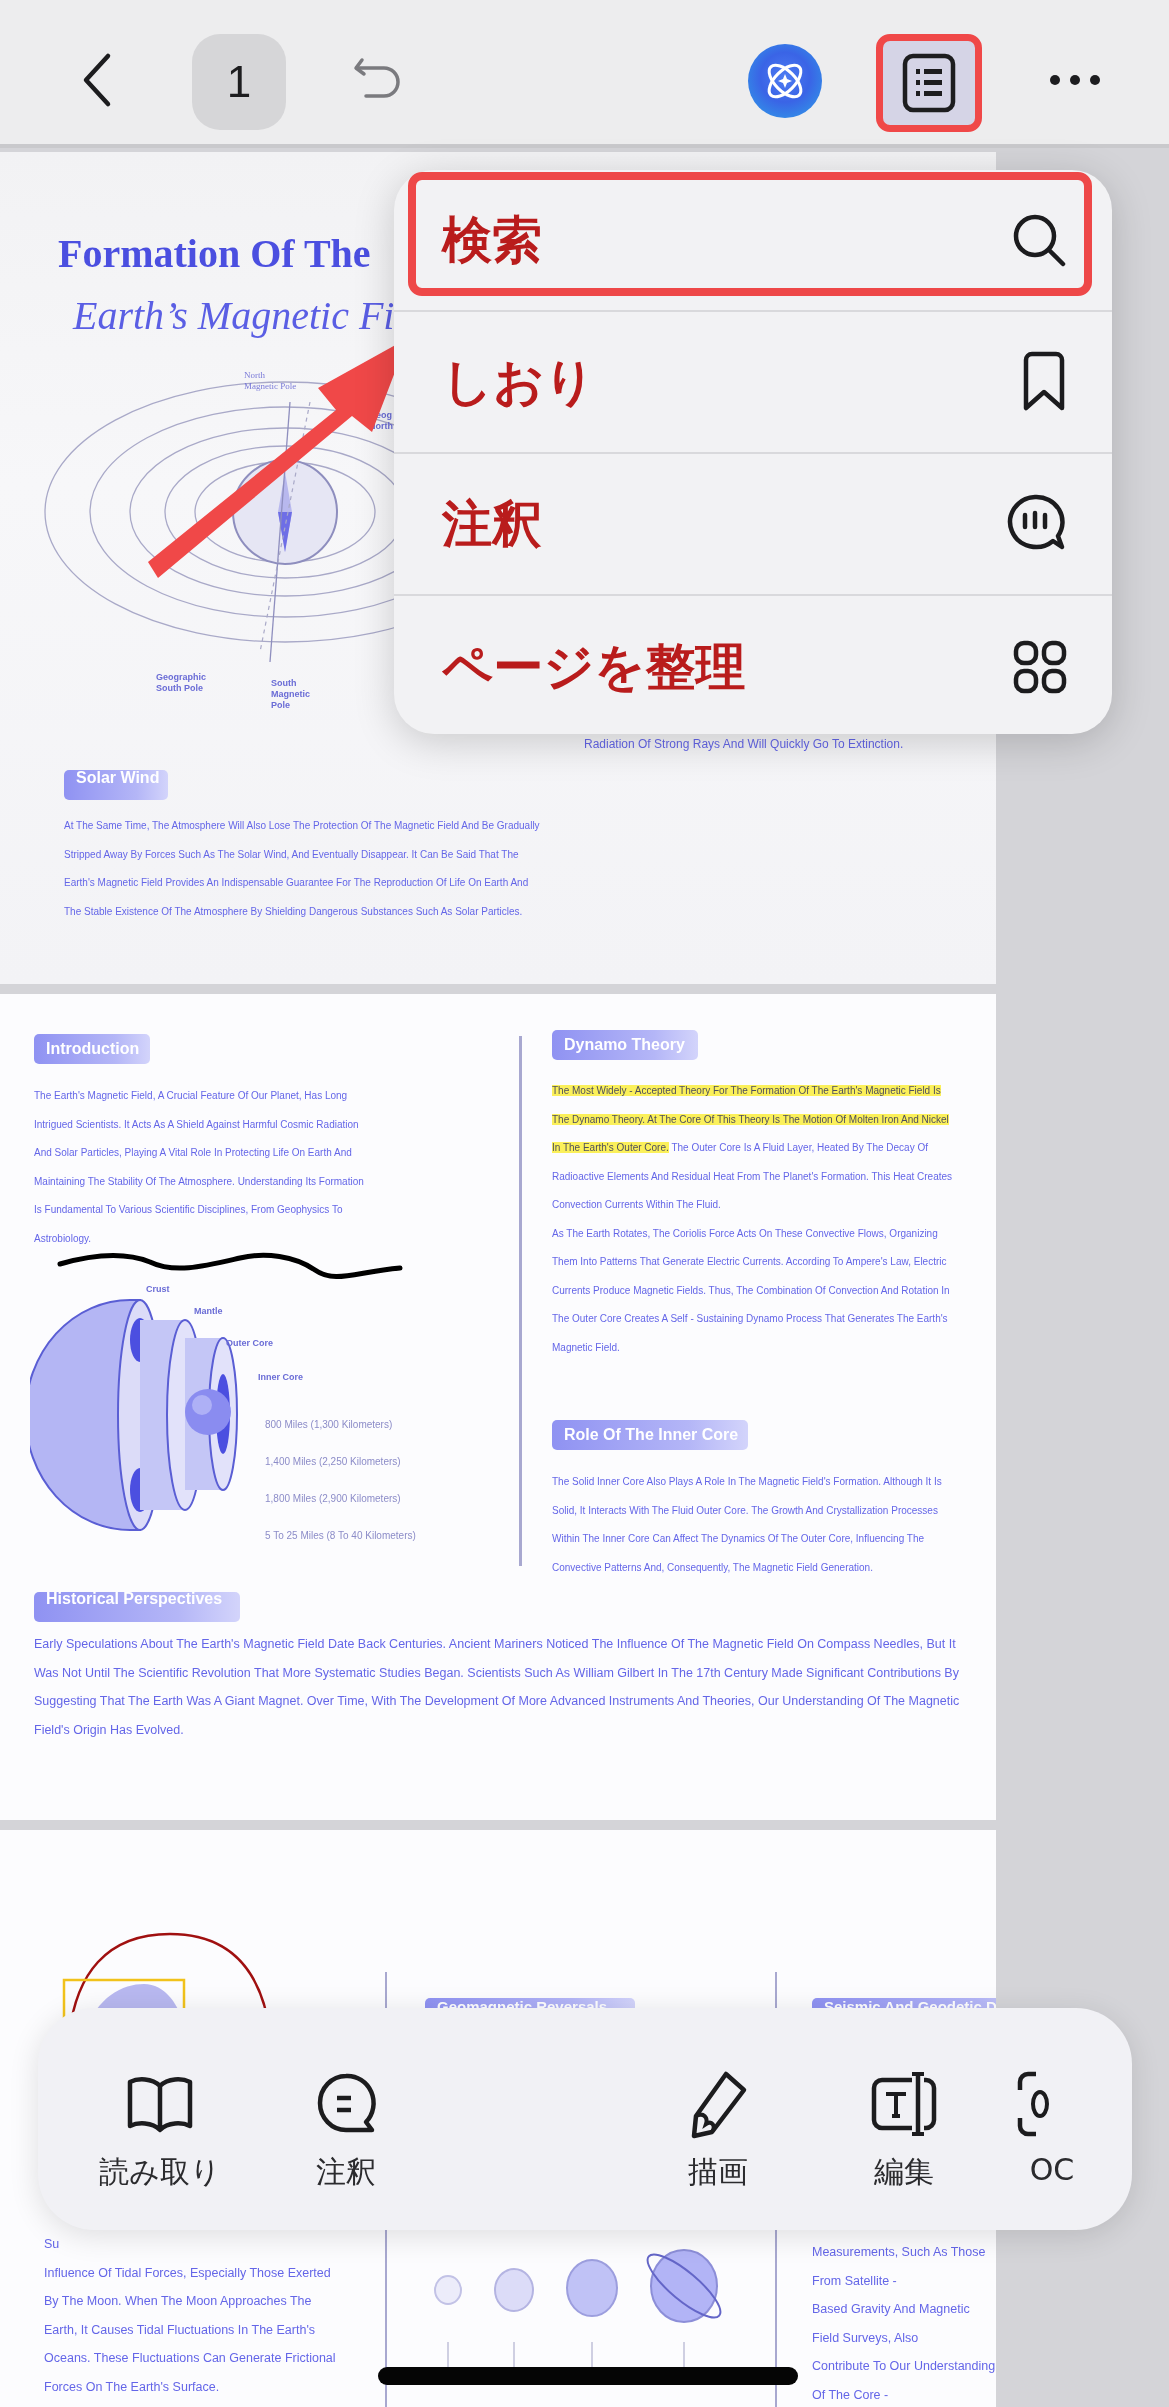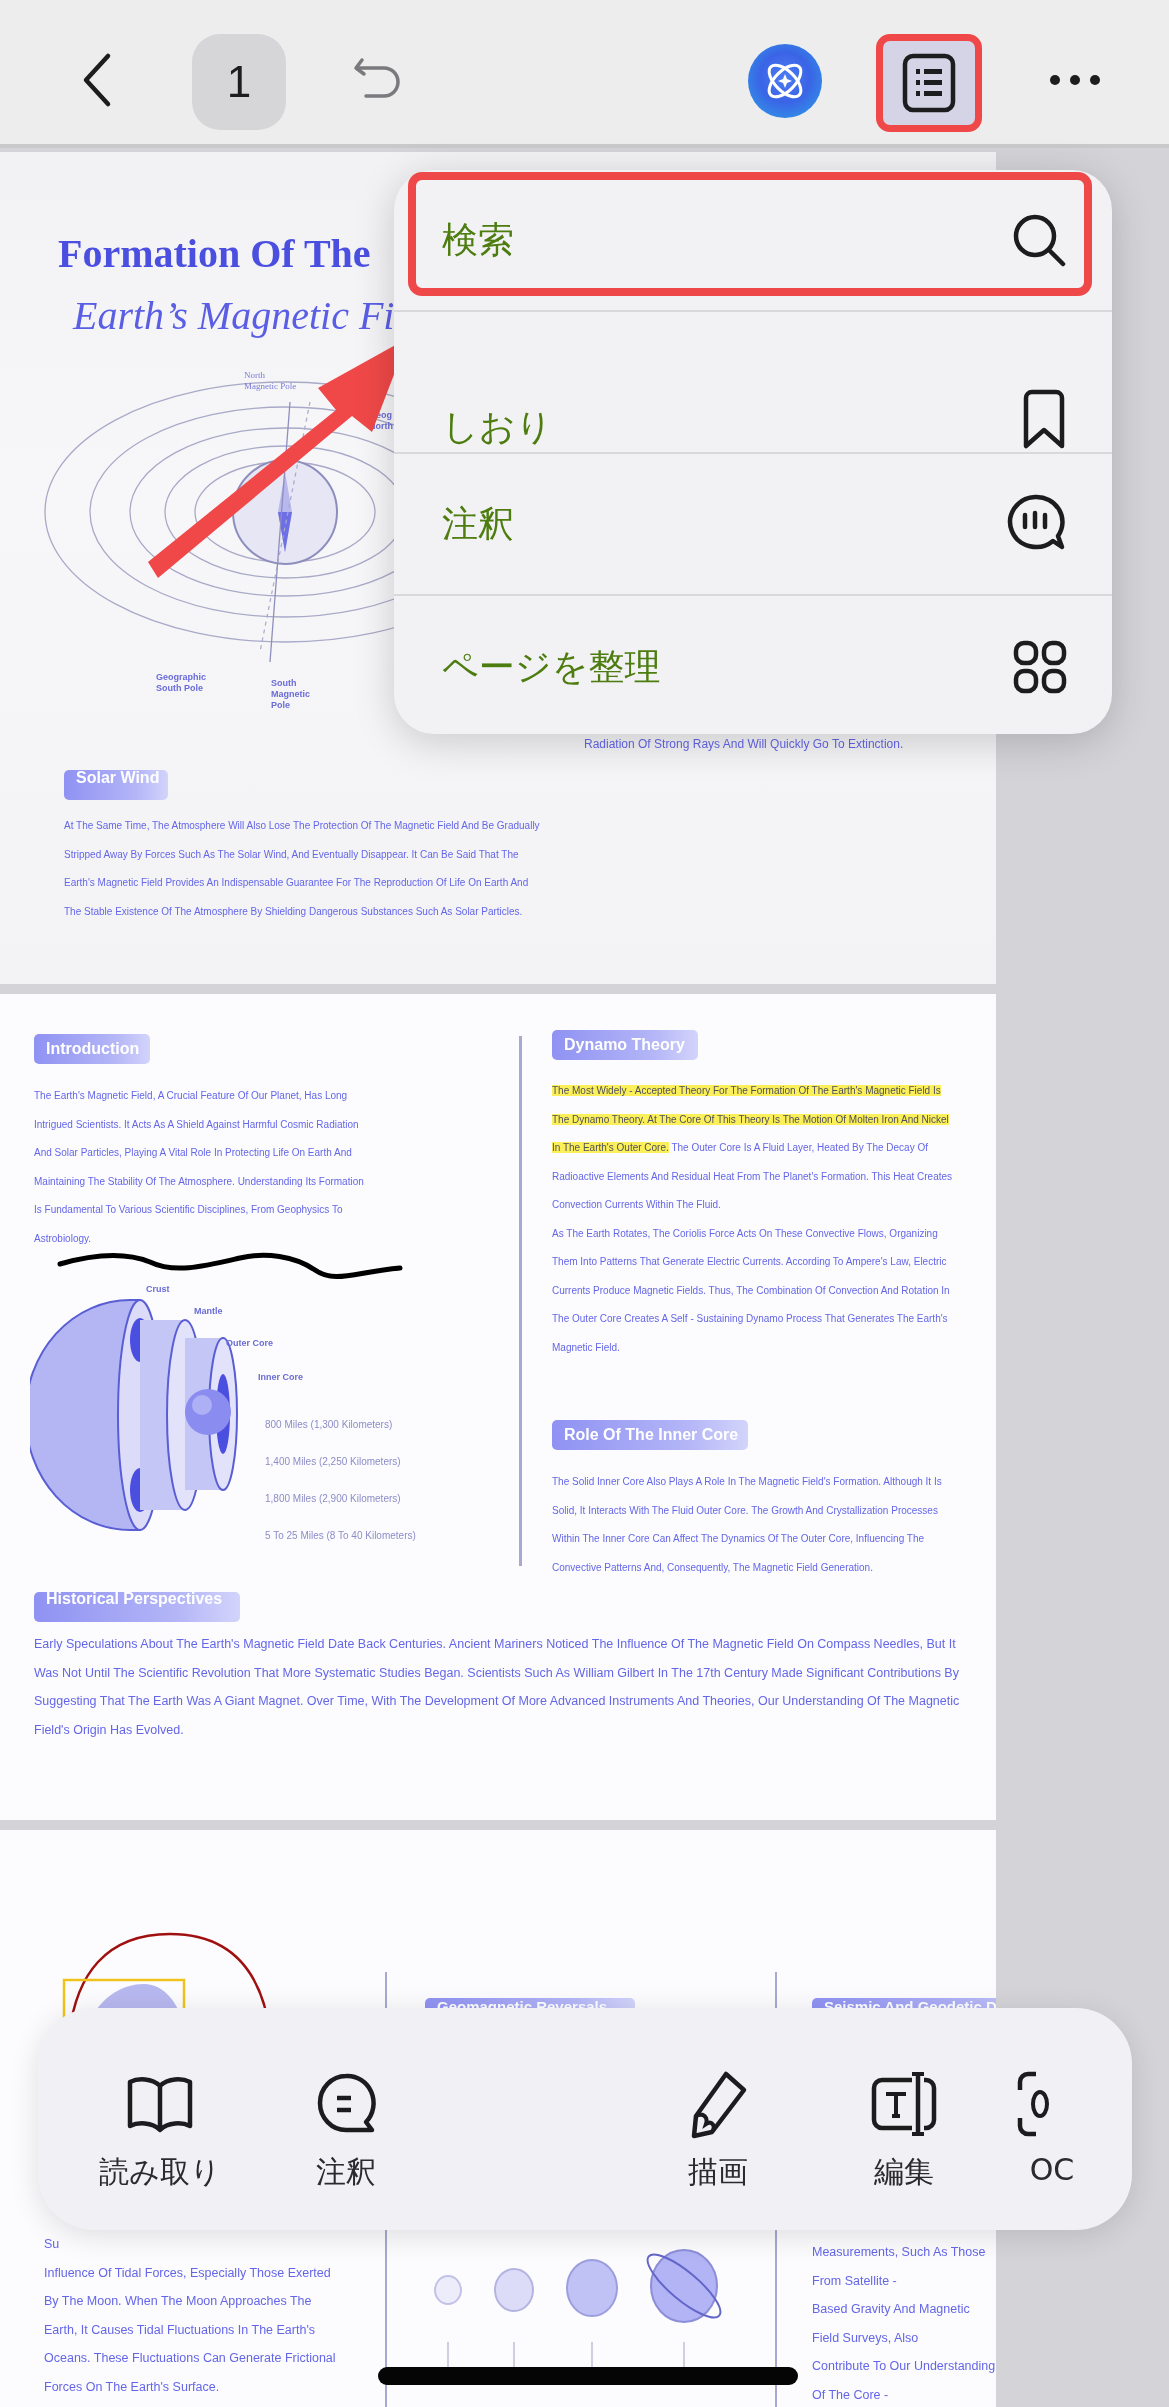--- a/index.html
+++ b/index.html
@@ -29,21 +29,21 @@
   .para { position: absolute; color: #6466e8; font-size: 10px; line-height: 28.5px; }
   .hl { background: #fbf05a; color: #4f4f5c; }
   .divider-v { position: absolute; width: 3px; background: #a8a8d0; }
   .tiny { position: absolute; color: #6a6cd6; font-size: 9px; line-height: 11px; font-weight: bold; }
   .dim { position: absolute; color: #8c8cc8; font-size: 10px; }
 
   
   .menu { position: absolute; left: 394px; top: 170px; width: 718px; height: 564px; background: #f2f2f4; border-radius: 40px; box-shadow: 0 8px 40px rgba(0,0,0,0.18); overflow: hidden; }
   .menu-item { position: absolute; left: 0; width: 718px; height: 142px; display: flex; align-items: center; justify-content: space-between; padding: 0 44px 0 48px; border-bottom: 2px solid #d9d9dc; }
   .menu-item:last-child { border-bottom: none; }
-  .menu-label { font-size: 36px; color: #4d7c0f; font-family: "DejaVu Sans", sans-serif; font-weight: normal; }
+  .menu-label { font-size: 50px; color: #b91c1c; font-family: "DejaVu Sans", sans-serif; font-weight: bold; }
   .search-hl { position: absolute; left: 408px; top: 172px; width: 684px; height: 124px; border: 8px solid #ee4848; border-radius: 14px; pointer-events: none; }
 
   
   .arrow { position: absolute; left: 140px; top: 290px; width: 290px; height: 300px; pointer-events: none; }
 
   
   .bottombar { position: absolute; left: 38px; top: 2008px; width: 1094px; height: 222px; background: #f1f1f5; border-radius: 56px; box-shadow: 0 6px 30px rgba(0,0,0,0.12); overflow: hidden; }
   .tool { position: absolute; top: 60px; width: 180px; display: flex; flex-direction: column; align-items: center; }
   .tool svg { width: 72px; height: 72px; }
   .tool-label { margin-top: 12px; font-size: 30px; color: #2b2b2e; font-family: "DejaVu Sans", sans-serif; white-space: nowrap; }
@@ -251,21 +251,21 @@
 </svg>
 
 <div class="menu">
   <div class="menu-item" style="top:0;">
     <span class="menu-label">検索</span>
     <svg width="58" height="58" viewBox="0 0 58 58">
         <circle cx="25" cy="25" r="19" fill="none" stroke="#1c1c1e" stroke-width="4.5"></circle>
         <line x1="39" y1="39" x2="53" y2="53" stroke="#1c1c1e" stroke-width="4.5" stroke-linecap="round"></line>
       </svg>
   </div>
-  <div class="menu-item" style="top:142px;align-items:flex-end;">
+  <div class="menu-item" style="top:142px;">
     <span class="menu-label">しおり</span>
     <svg width="48" height="64" viewBox="0 0 48 64">
         <path d="M6 10 a6 6 0 0 1 6 -6 H36 a6 6 0 0 1 6 6 V58 L24 42 L6 58 Z" fill="none" stroke="#1c1c1e" stroke-width="4.5" stroke-linejoin="round"></path>
       </svg>
   </div>
   <div class="menu-item" style="top:284px;">
     <span class="menu-label">注釈</span>
     <svg width="66" height="66" viewBox="0 0 66 66">
         <path d="M33 6 a26 25 0 1 0 18 44 L60 56 L56 45 A26 25 0 0 0 33 6 Z" fill="none" stroke="#1c1c1e" stroke-width="4.5" stroke-linejoin="round"></path>
         <line x1="23" y1="24" x2="23" y2="36" stroke="#1c1c1e" stroke-width="4.5" stroke-linecap="round"></line>

